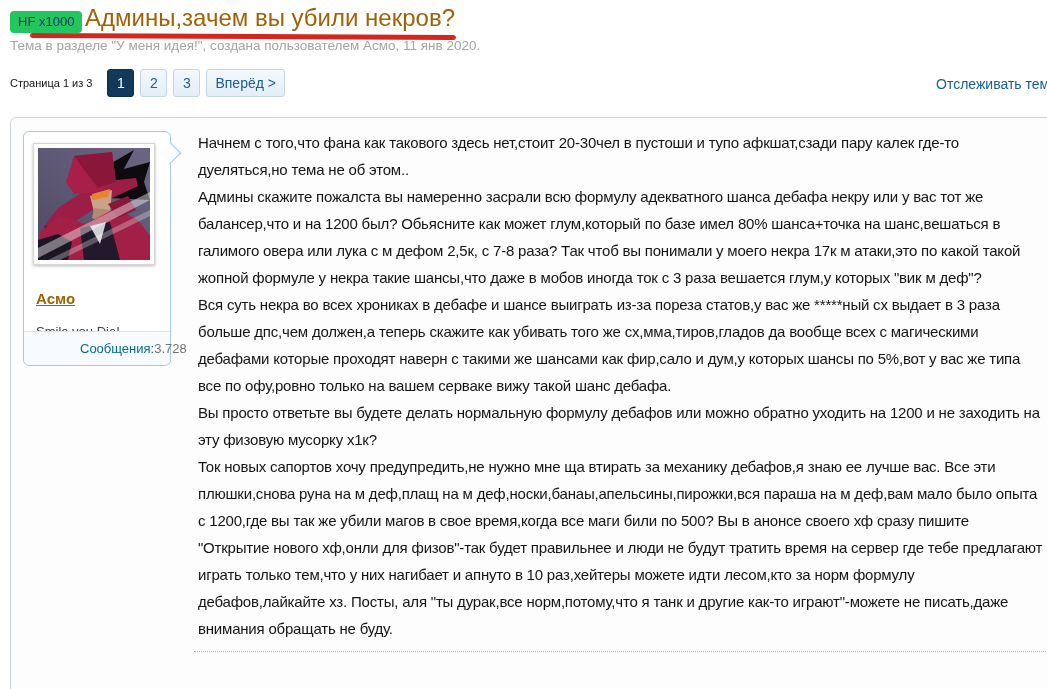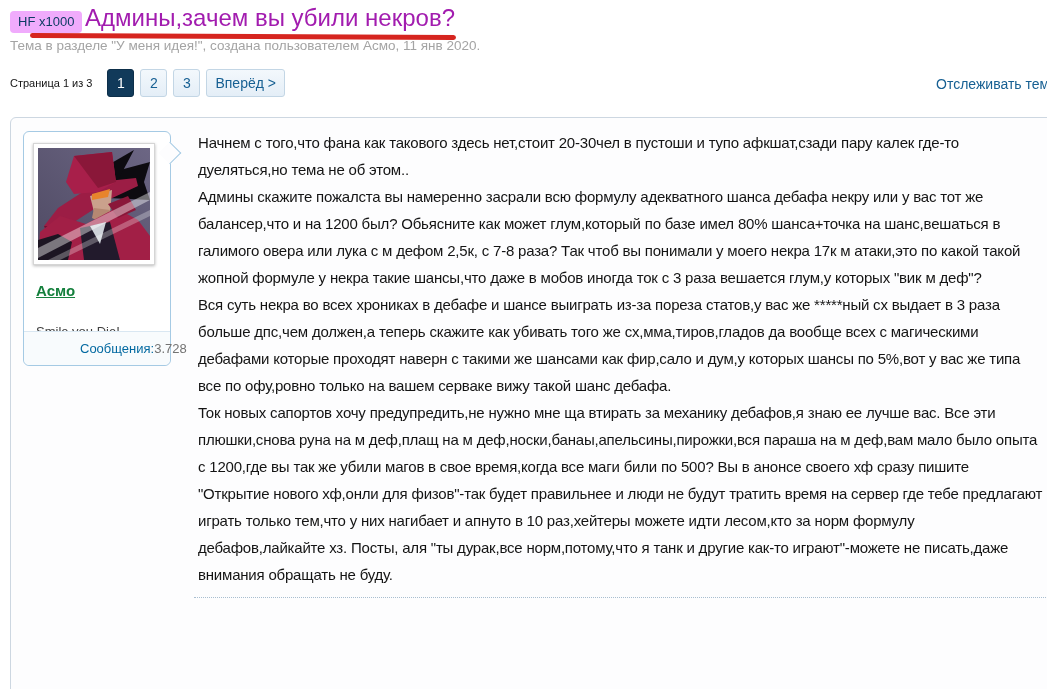--- a/index.html
+++ b/index.html
@@ -13,35 +13,35 @@
     width: 1047px;
     height: 689px;
     overflow: hidden;
   }
 
   
   .prefix-badge {
     position: absolute;
     left: 10px;
     top: 11px;
-    background: #f0abfc;
+    background: #22c55e;
     color: #0d3c63;
     font-size: 13px;
     padding: 3px 8px 4px;
     border-radius: 4px;
     white-space: nowrap;
   }
   .thread-title {
     position: absolute;
     left: 85px;
     top: 4px;
     margin: 0;
     font-size: 24px;
     font-weight: 400;
-    color: #a21caf;
+    color: #a16207;
     white-space: nowrap;
   }
   .red-underline {
     position: absolute;
     left: 30px;
     top: 34px;
     width: 426px;
     height: 5px;
     background: #d6251f;
     border-radius: 3px;
@@ -150,24 +150,24 @@
     background: #ffffff;
     border: 1px solid #d5d5d5;
     padding: 4px;
     box-shadow: 0 1px 3px rgba(0,0,0,0.28);
     cursor: pointer;
   }
   .avatar-frame svg { display: block; }
   .username {
     position: absolute;
     left: 12px;
-    top: 150px;
+    top: 158px;
     font-size: 15px;
     font-weight: bold;
-    color: #15803d;
+    color: #a16207;
     text-decoration: underline;
     cursor: pointer;
     white-space: nowrap;
   }
   .user-title {
     position: absolute;
     left: 12px;
     top: 192px;
     font-size: 13px;
     color: #404040;
@@ -268,17 +268,18 @@
     <div class="user-stats">
       <span class="lbl">Сообщения:</span>
       <span class="val">3.728</span>
     </div>
   </div>
 
   <div class="content-col">
     <p>Начнем с того,что фана как такового здесь нет,стоит 20-30чел в пустоши и тупо афкшат,сзади пару калек где-то дуеляться,но тема не об этом..</p>
     <p>Админы скажите пожалста вы намеренно засрали всю формулу адекватного шанса дебафа некру или у вас тот же балансер,что и на 1200 был? Обьясните как может глум,который по базе имел 80% шанса+точка на шанс,вешаться в галимого овера или лука с м дефом 2,5к, с 7-8 раза? Так чтоб вы понимали у моего некра 17к м атаки,это по какой такой жопной формуле у некра такие шансы,что даже в мобов иногда ток с 3 раза вешается глум,у которых "вик м деф"?</p>
     <p>Вся суть некра во всех хрониках в дебафе и шансе выиграть из-за пореза статов,у вас же *****ный сх выдает в 3 раза больше дпс,чем должен,а теперь скажите как убивать того же сх,мма,тиров,гладов да вообще всех с магическими дебафами которые проходят наверн с такими же шансами как фир,сало и дум,у которых шансы по 5%,вот у вас же типа все по офу,ровно только на вашем серваке вижу такой шанс дебафа.</p>
+    <p>Вы просто ответьте вы будете делать нормальную формулу дебафов или можно обратно уходить на 1200 и не заходить на эту физовую мусорку х1к?</p>
     <p>Ток новых сапортов хочу предупредить,не нужно мне ща втирать за механику дебафов,я знаю ее лучше вас. Все эти плюшки,снова руна на м деф,плащ на м деф,носки,банаы,апельсины,пирожки,вся параша на м деф,вам мало было опыта с 1200,где вы так же убили магов в свое время,когда все маги били по 500? Вы в анонсе своего хф сразу пишите "Открытие нового хф,онли для физов"-так будет правильнее и люди не будут тратить время на сервер где тебе предлагают играть только тем,что у них нагибает и апнуто в 10 раз,хейтеры можете идти лесом,кто за норм формулу дебафов,лайкайте хз. Посты, аля "ты дурак,все норм,потому,что я танк и другие как-то играют"-можете не писать,даже внимания обращать не буду.</p>
     <div class="sig-sep"></div>
   </div>
 
 </div>
 
 </body></html>

